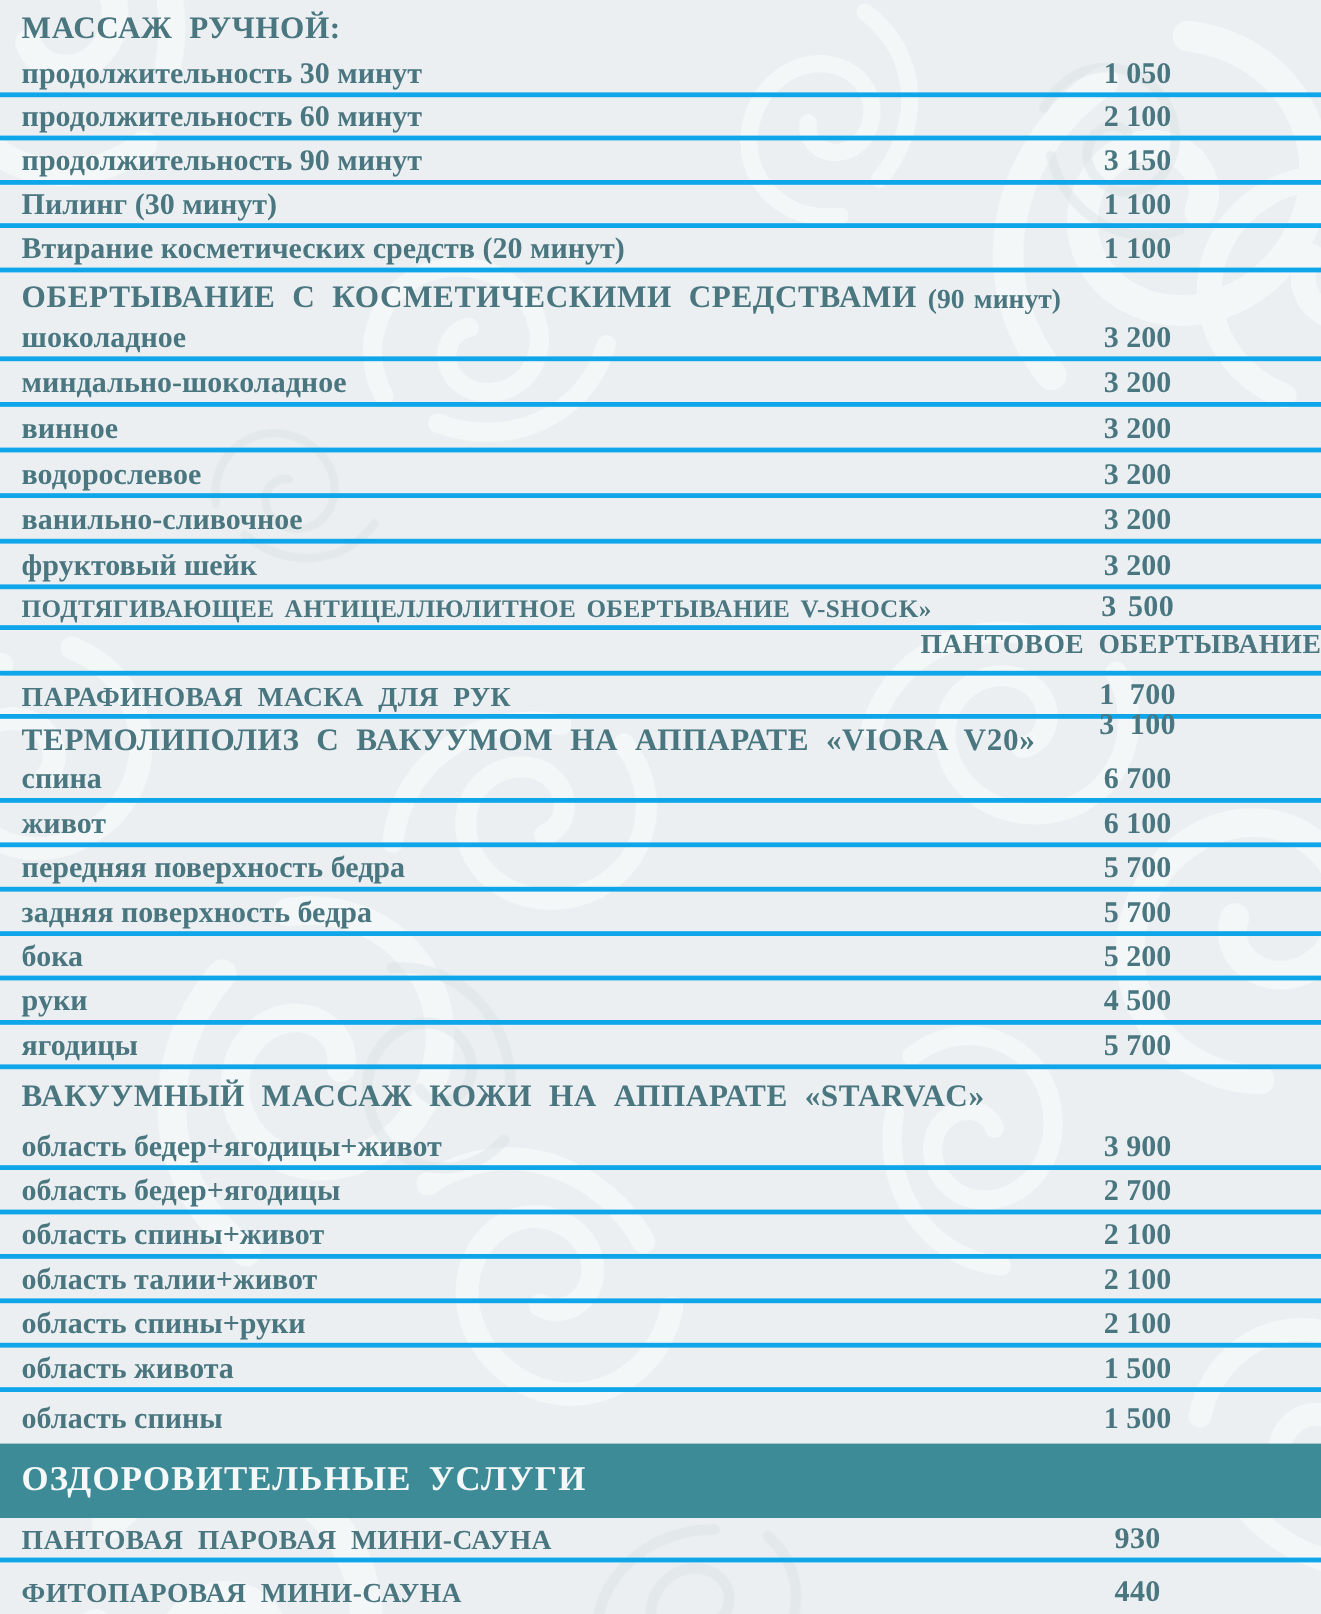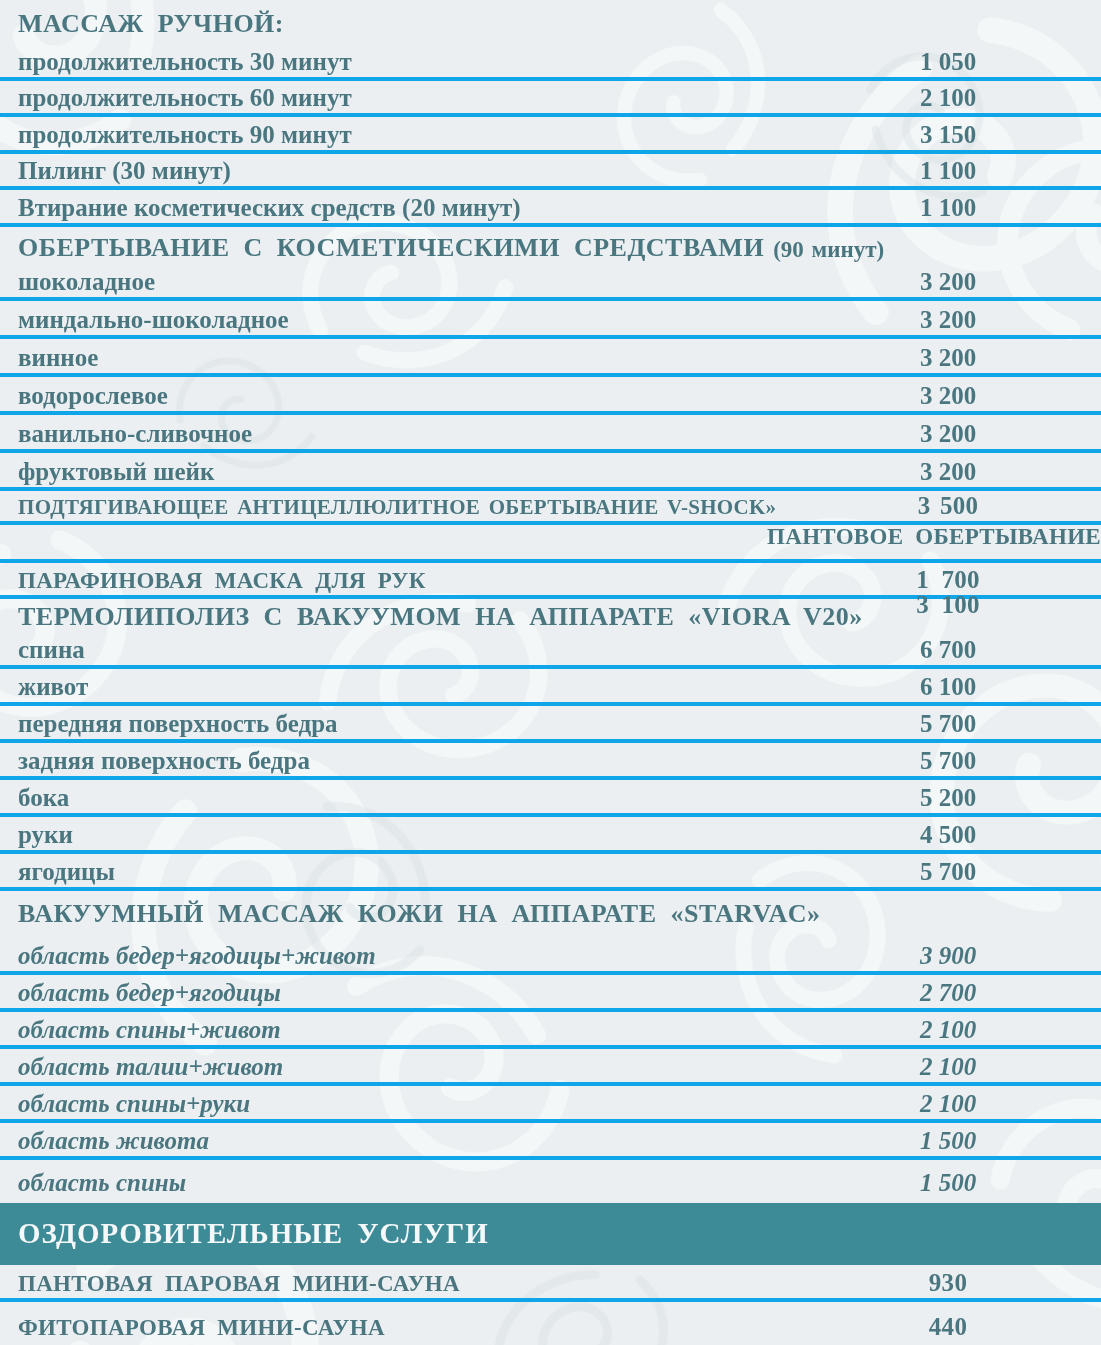--- a/index.html
+++ b/index.html
@@ -39,21 +39,21 @@
   .sec1 .hdr{height:36px;padding-bottom:2px;}
   .sec1 .row{height:38px;gap:44px;}
   .sec1 .row:nth-child(8){height:34px;font-size:21px;word-spacing:3px;}
   .sec1 .row:nth-child(9){height:38px;flex-direction:column;}
   .sec1 .row:nth-child(10){height:36px;}
 
   .sec2 .hdr{height:33px;padding-bottom:2px;}
   .sec2 .row{height:37px;}
 
   .sec3 .hdr{height:40px;padding-bottom:4px;}
-  .sec3 .row{height:37px;font-style:italic;}
+  .sec3 .row{height:37px;}
   .sec3 .row:nth-child(2){height:44px;}
   .sec3 .row:last-child{height:43px;border-bottom:none;padding-bottom:8px;}
 
   #banner{
     height:62px;background:#3e8b98;
     display:flex;align-items:center;
     padding-left:18px;box-sizing:border-box;
     color:#f4f8f8;font-weight:700;font-size:29px;
     letter-spacing:1px;word-spacing:6px;
   }

